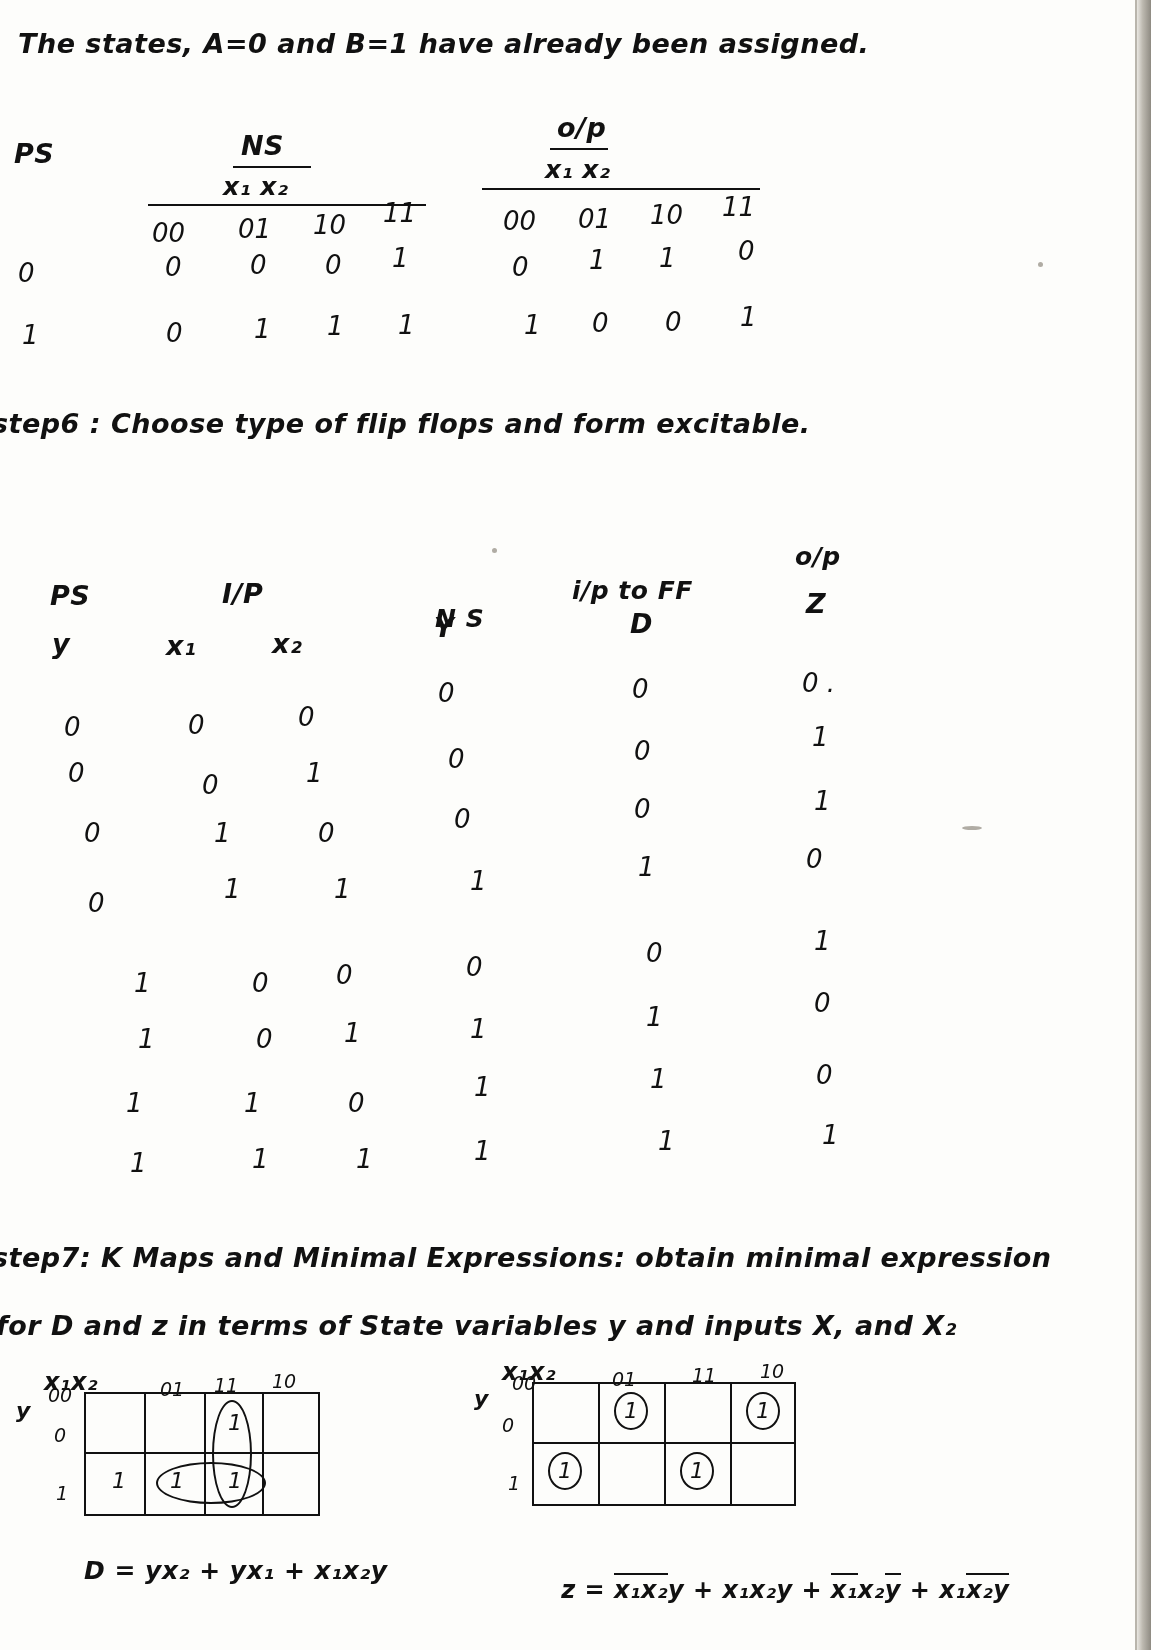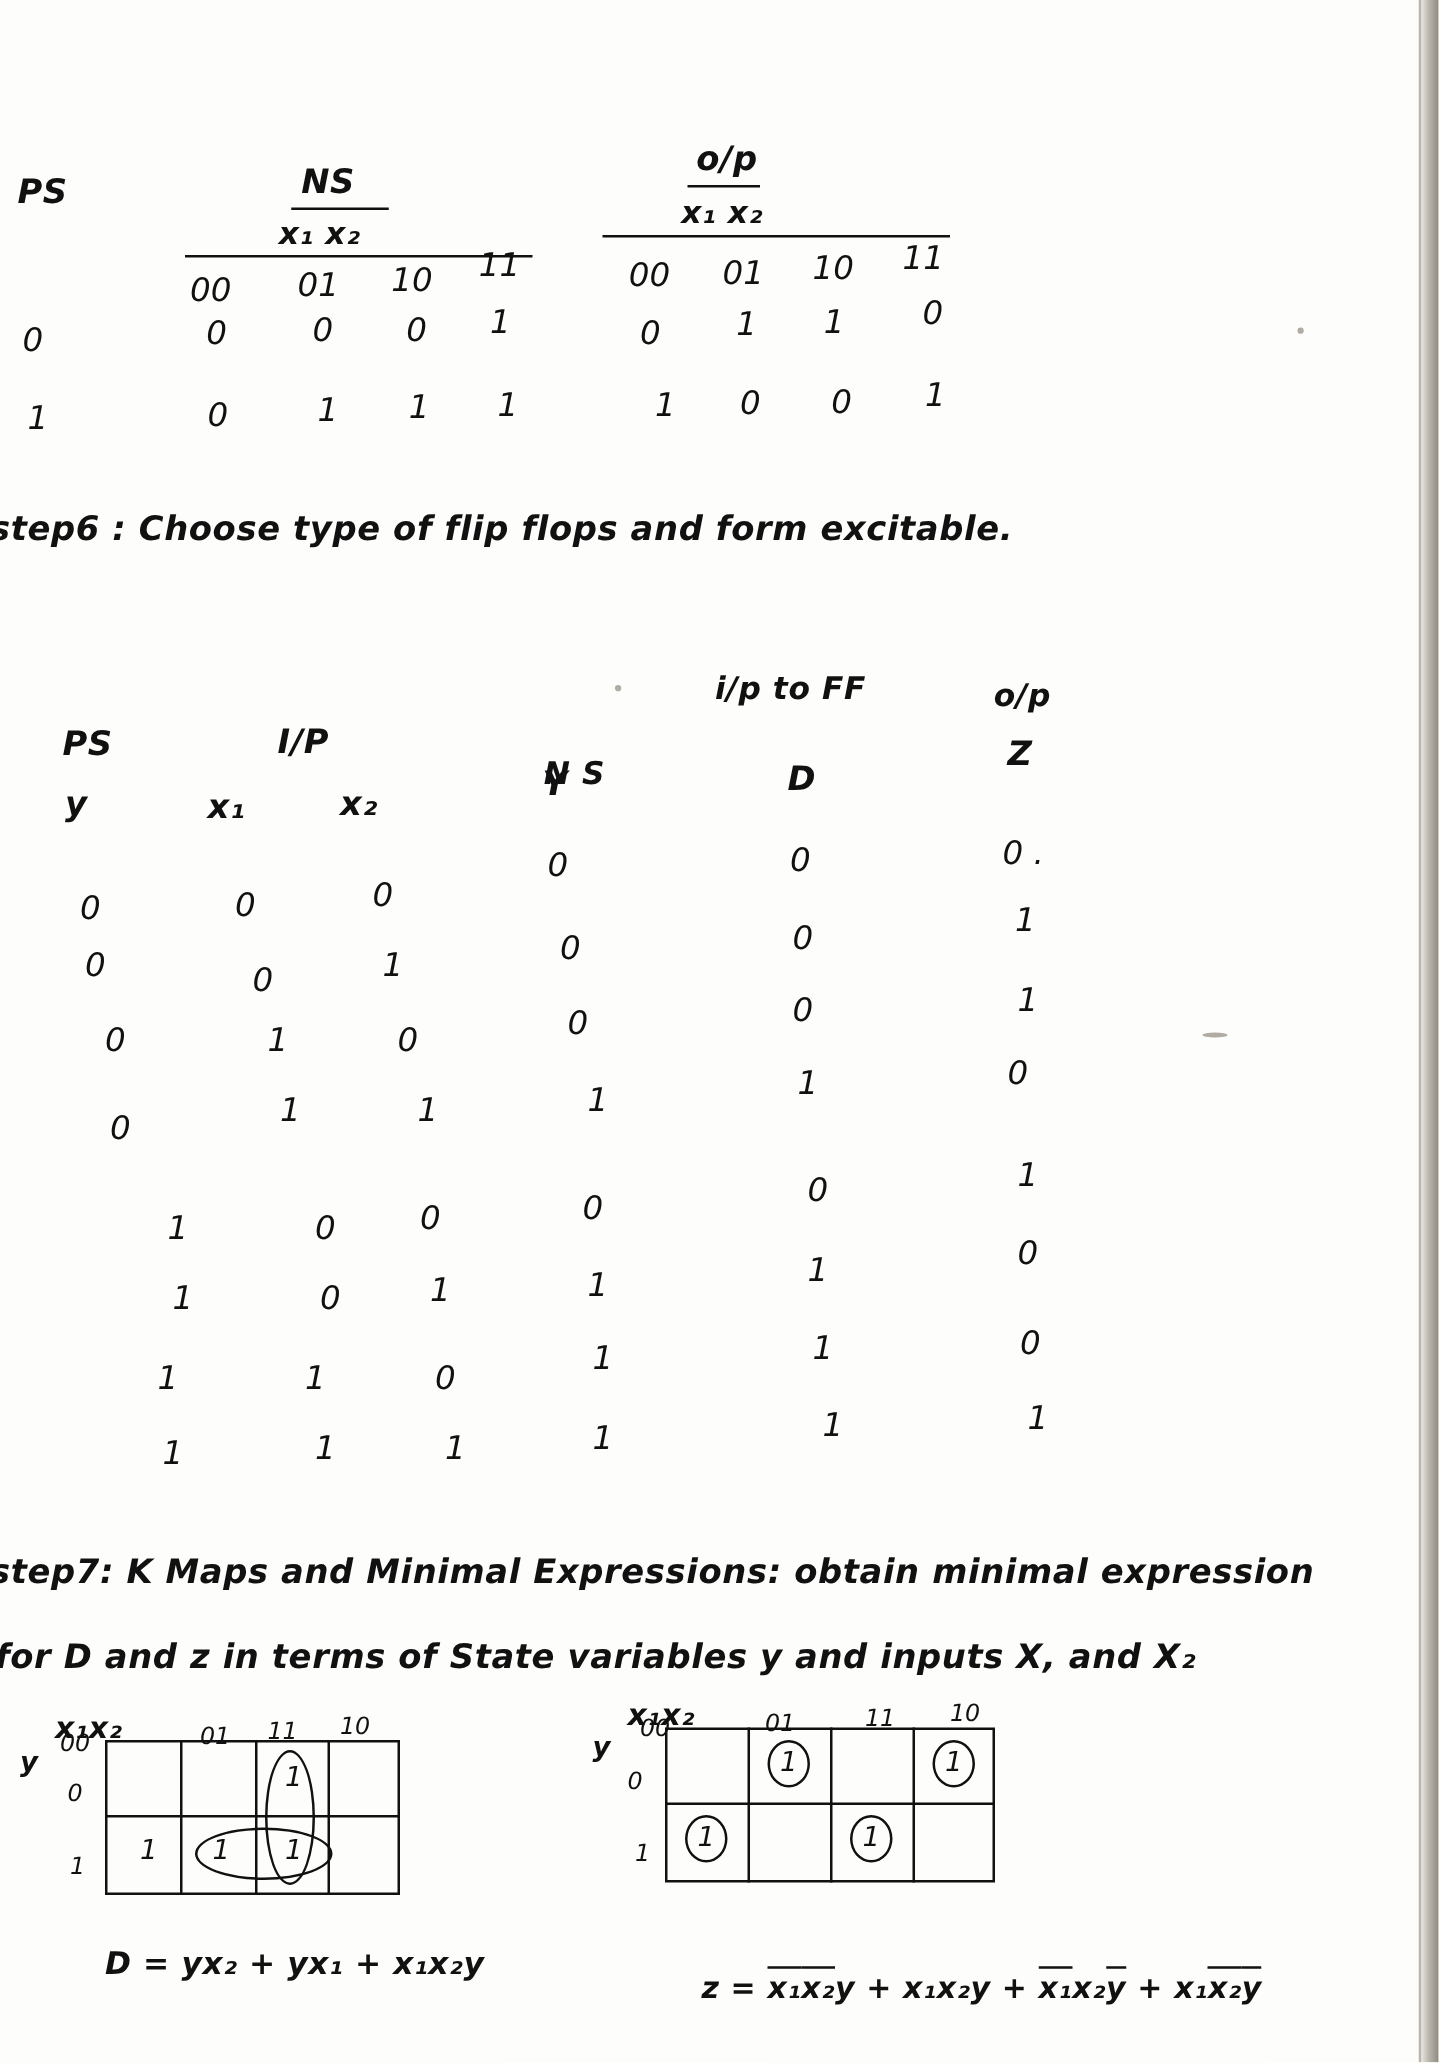--- a/index.html
+++ b/index.html
@@ -92,20 +92,21 @@
   }
 </style>
 </head>
 <body>
 
 <div id="page">
 
   <div id="page-edge"></div>
   <div id="page-edge-line"></div>
 
+  <div class="hw ink t-lg" style="left:18px; top:28px;">The states, A=0 and B=1 have already been assigned.</div>
 
   <div class="hw ink t-lg" style="left:14px; top:138px;">PS</div>
 
   <div class="hw ink t-lg" style="left:241px; top:130px;">NS</div>
   <div class="hline" style="left:233px; top:166px; width:78px;"></div>
 
   <div class="hw ink t-md" style="left:223px; top:172px;">x₁ x₂</div>
   <div class="hline" style="left:148px; top:204px; width:278px;"></div>
 
   <div class="hw ink t-lg" style="left:557px; top:112px;">o/p</div>
@@ -149,21 +150,21 @@
   <div class="hw ink t-lg" style="left:50px; top:580px;">PS</div>
   <div class="hw ink t-lg" style="left:52px; top:628px;">y</div>
 
   <div class="hw ink t-lg" style="left:222px; top:578px;">I/P</div>
   <div class="hw ink t-lg" style="left:166px; top:630px;">x₁</div>
   <div class="hw ink t-lg" style="left:272px; top:628px;">x₂</div>
 
   <div class="hw ink t-md" style="left:435px; top:604px;">N S</div>
   <div class="hw ink t-lg" style="left:434px; top:612px;">Y</div>
 
-  <div class="hw ink t-md" style="left:572px; top:536px;">i/p to FF</div>
+  <div class="hw ink t-md" style="left:572px; top:576px;">i/p to FF</div>
   <div class="hw ink t-lg" style="left:630px; top:608px;">D</div>
 
   <div class="hw ink t-md" style="left:795px; top:542px;">o/p</div>
   <div class="hw ink t-lg" style="left:806px; top:588px;">Z</div>
 
   <div class="bit" style="left:64px; top:712px;">0</div>
   <div class="bit" style="left:188px; top:710px;">0</div>
   <div class="bit" style="left:298px; top:702px;">0</div>
   <div class="bit" style="left:438px; top:678px;">0</div>
   <div class="bit" style="left:632px; top:674px;">0</div>

